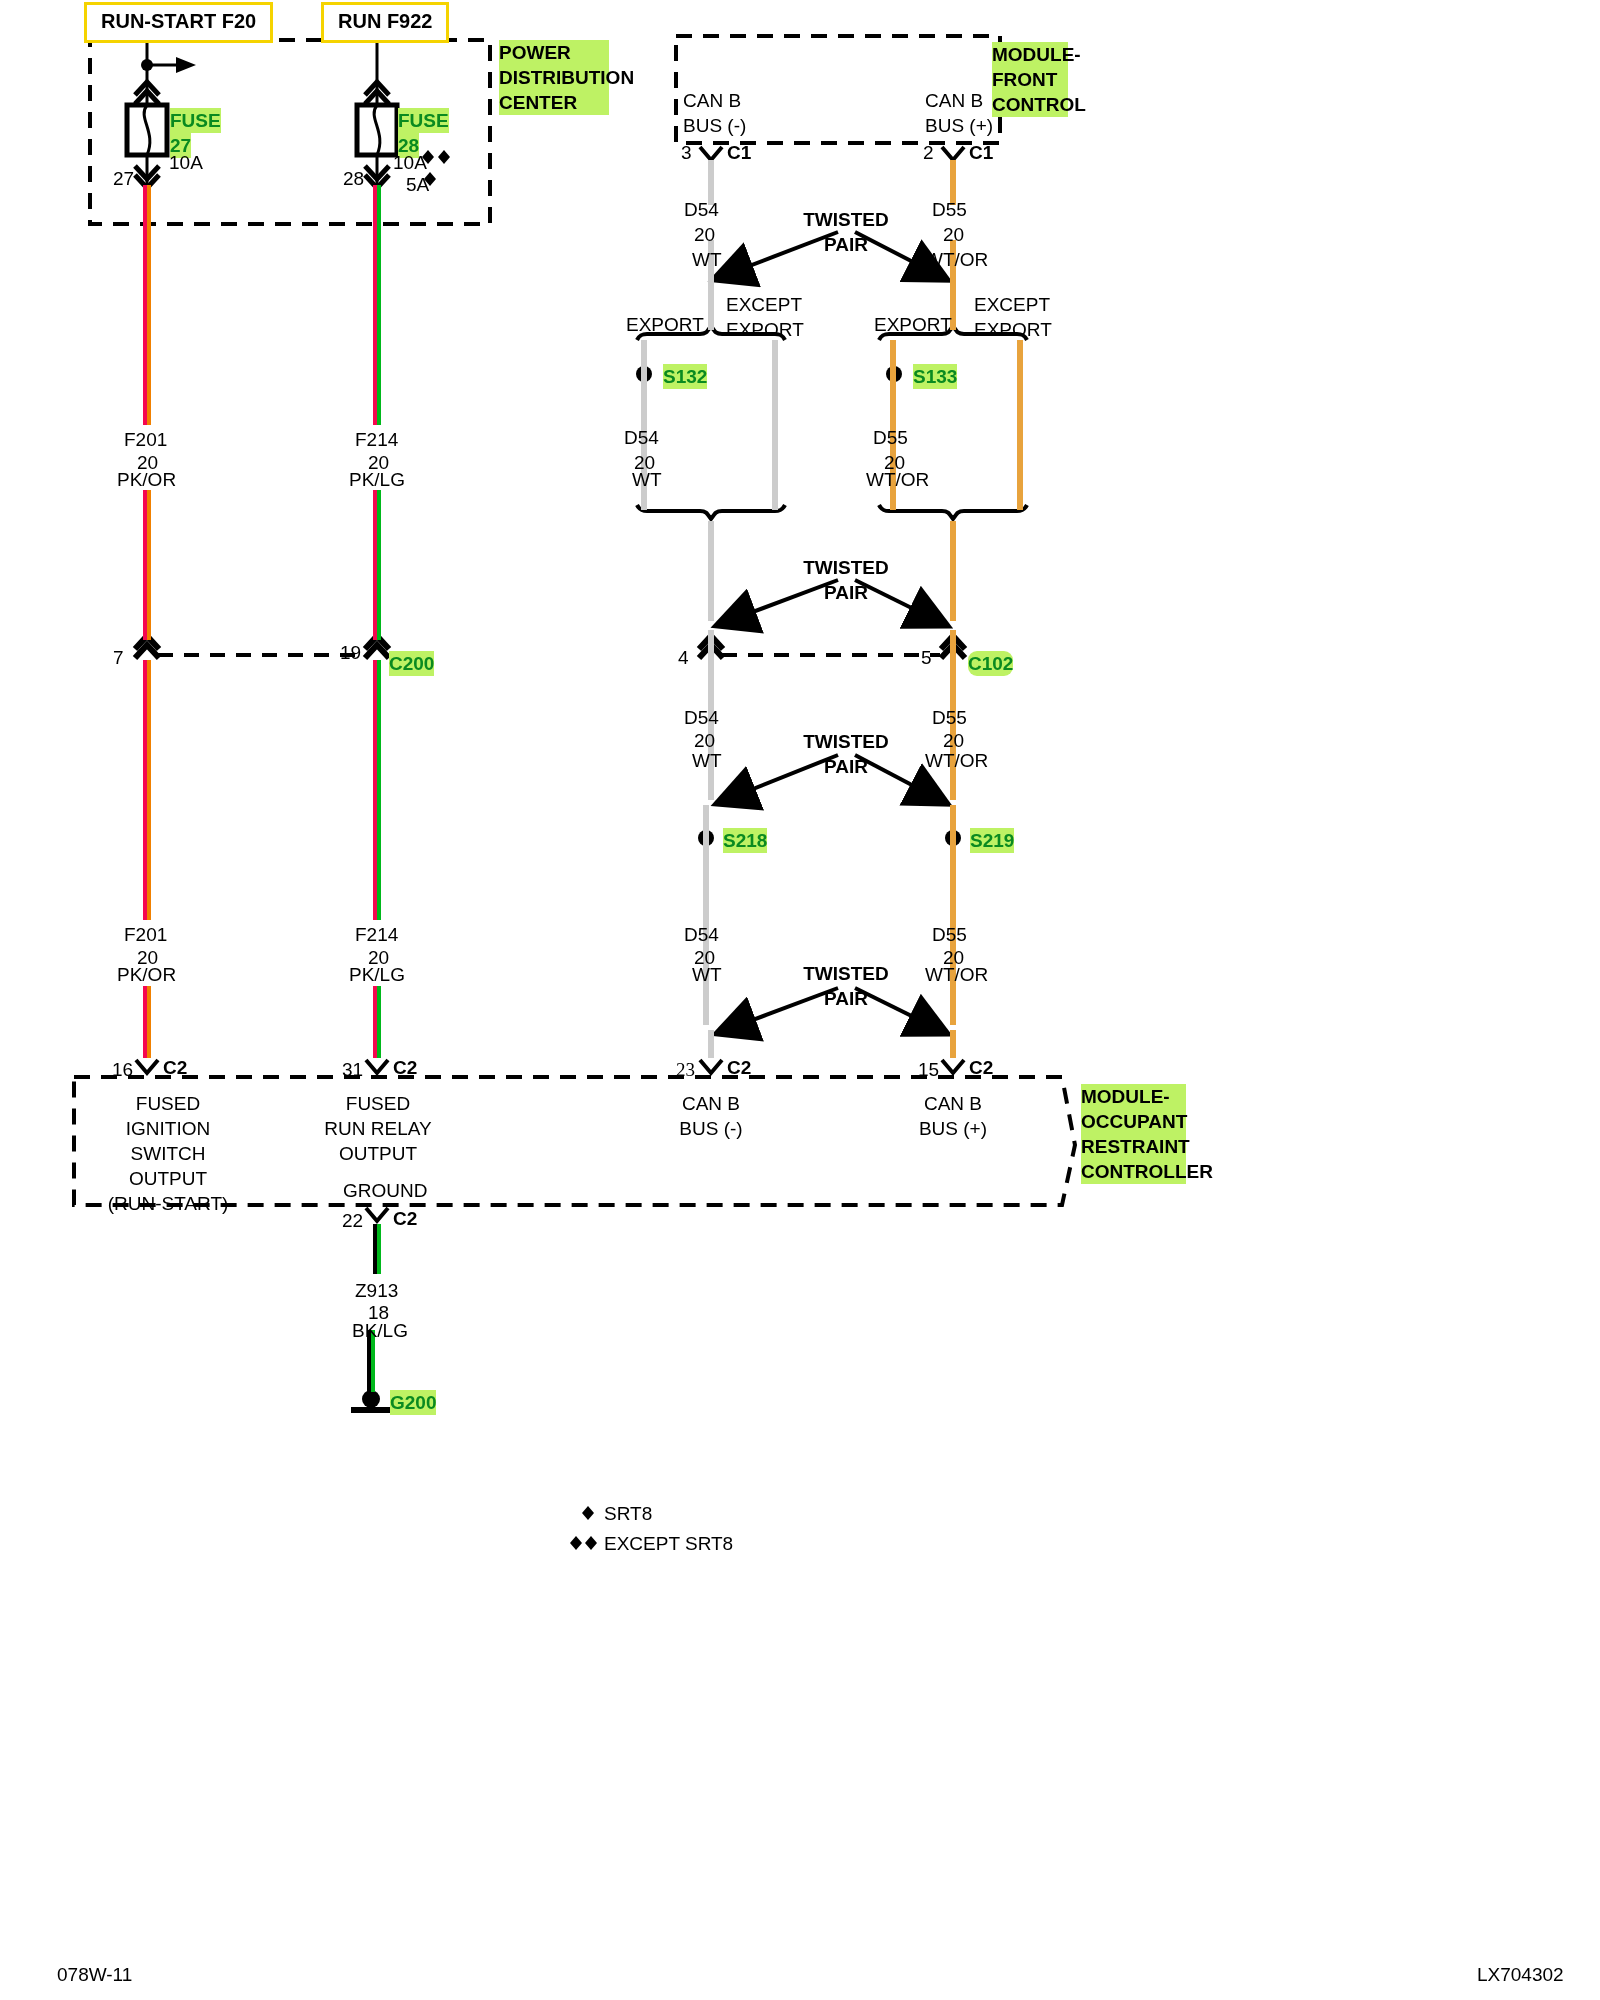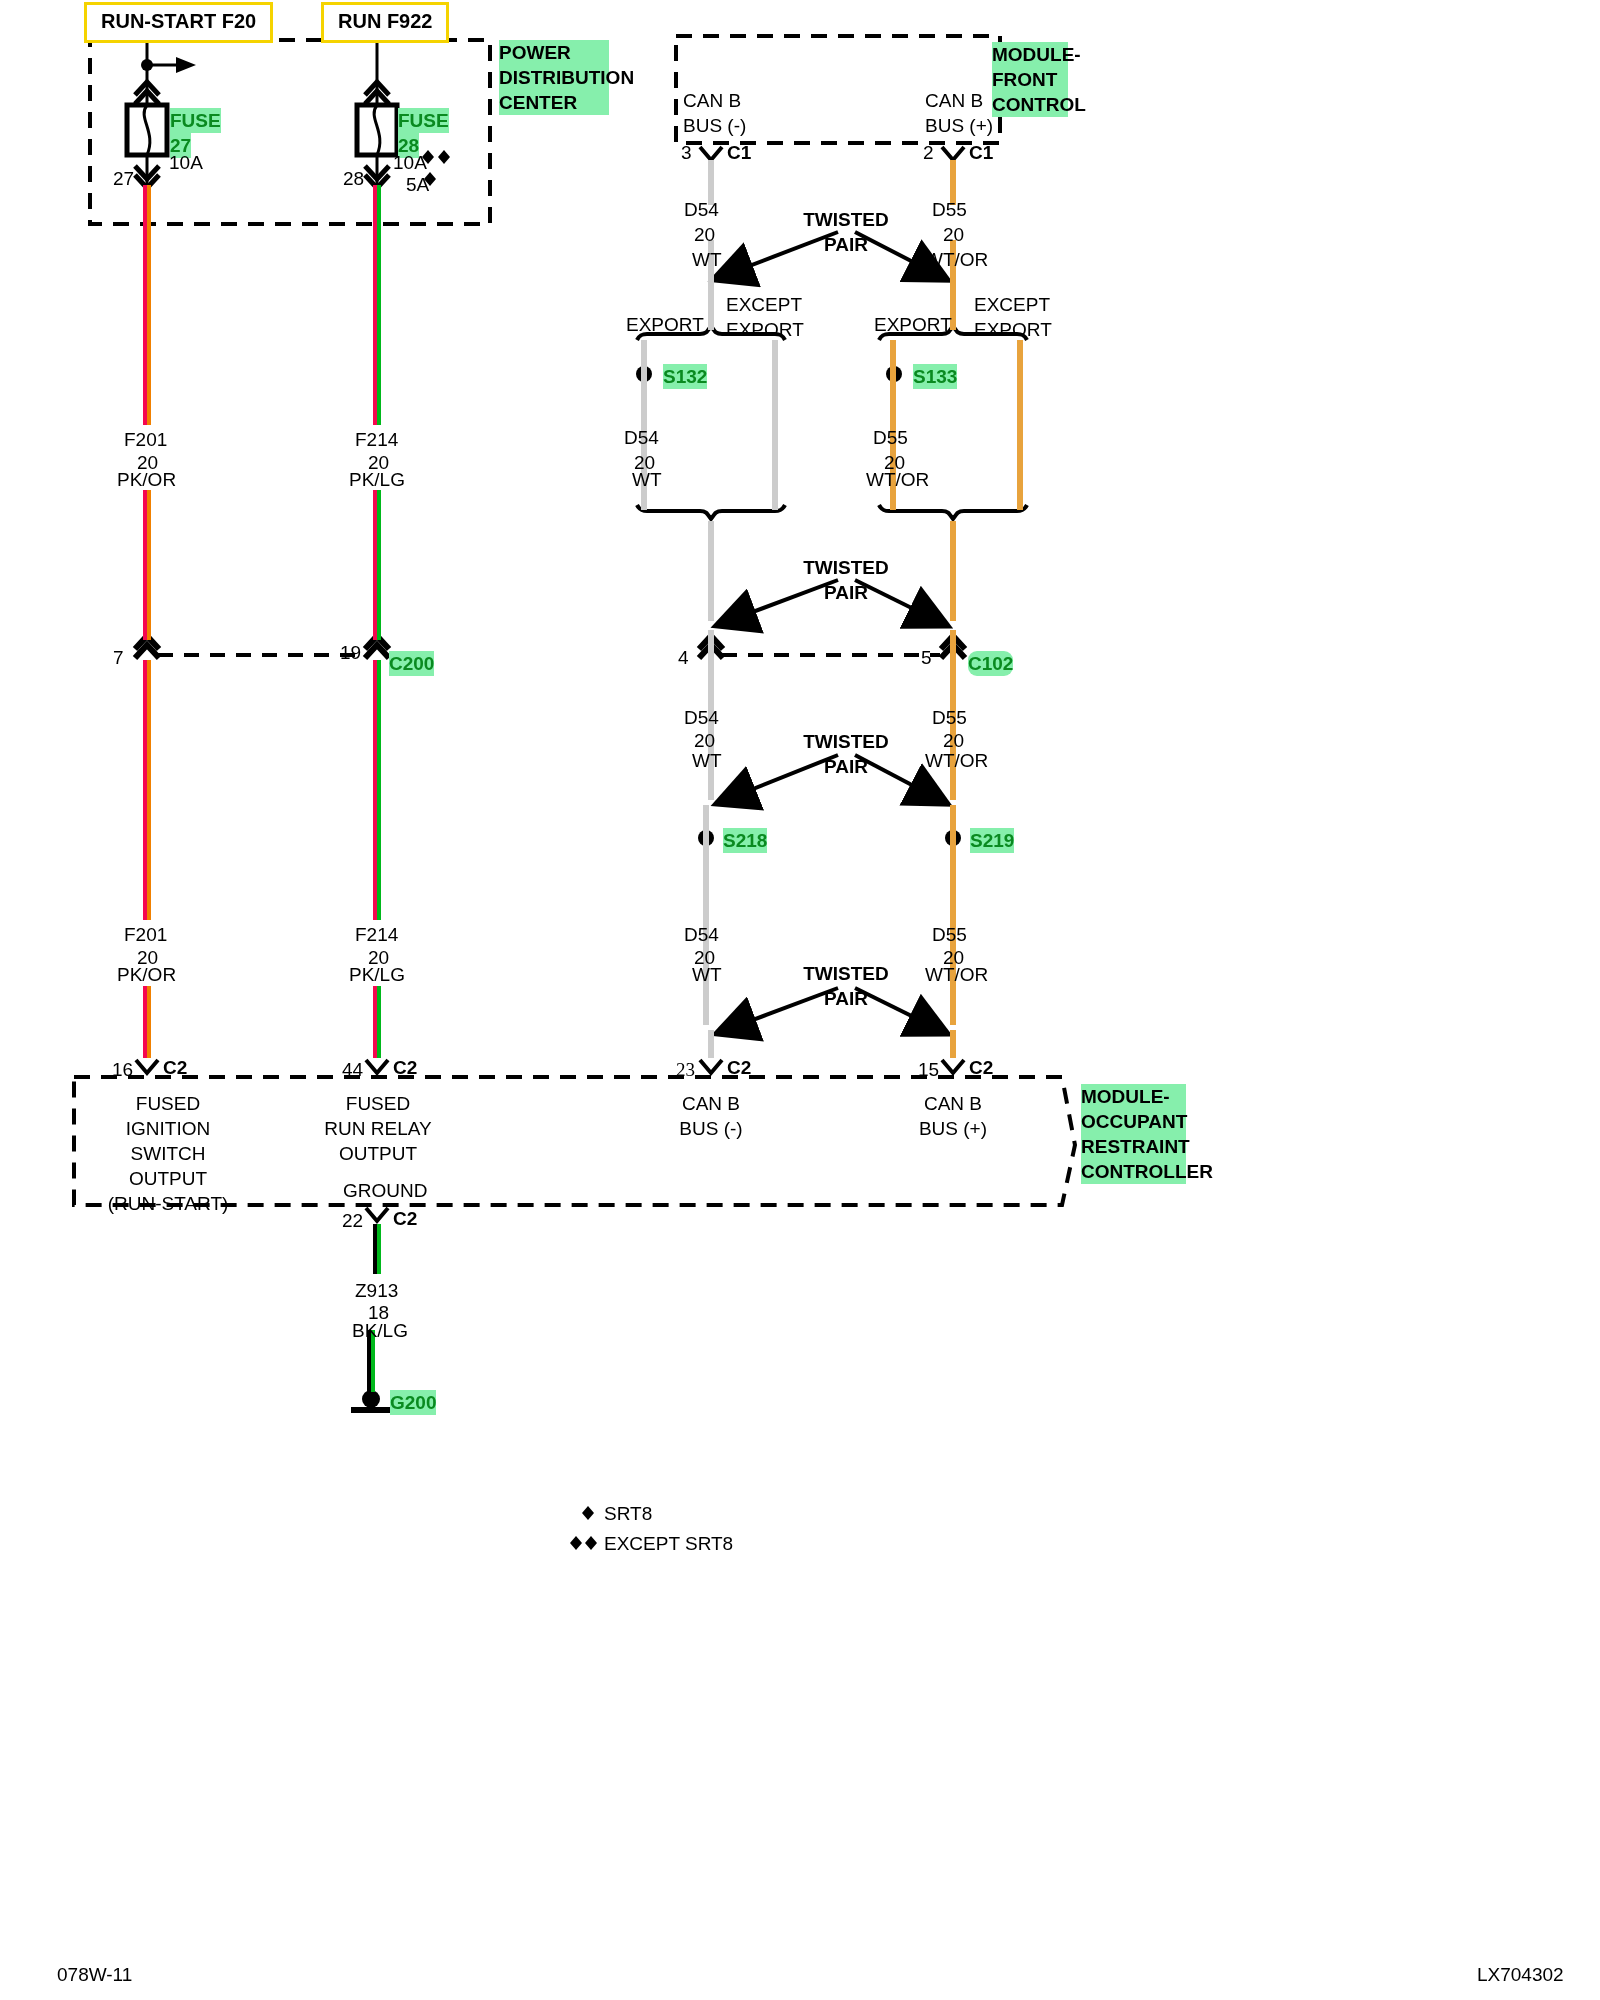--- a/index.html
+++ b/index.html
@@ -5,21 +5,21 @@
   html,body{margin:0;padding:0;background:#fff;}
   body{
     font-family:"Liberation Sans", sans-serif;
     width:1600px;height:2000px;position:relative;overflow:hidden;
     color:#000;
   }
   #root{position:absolute;left:0;top:0;width:1600px;height:2000px;}
   .abs{position:absolute;}
   .txt{font-size:19px;line-height:25px;white-space:pre;color:#000;}
   .txt-b{font-weight:bold;}
-  .hl{background:#86efac;}
+  .hl{background:#bef264;}
   .grn{color:#0a8a20;font-weight:bold;}
 
   
   .ybox{
     border:3px solid #f5d300;background:#fff;
     padding:5px 14px 7px 14px;font-weight:bold;font-size:20px;
     white-space:nowrap;
   }
 
   
@@ -312,21 +312,21 @@
   <div class="abs txt" style="left:349px;top:962px;">PK/LG</div>
 
   <div class="abs txt" style="left:112px;top:1057px;">16</div>
   <div class="abs txt txt-b" style="left:163px;top:1055px;">C2</div>
   <div class="abs txt" style="left:103px;top:1091px;width:130px;text-align:center;">FUSED
 IGNITION
 SWITCH
 OUTPUT
 (RUN-START)</div>
 
-  <div class="abs txt" style="left:342px;top:1057px;">44</div>
+  <div class="abs txt" style="left:342px;top:1057px;">31</div>
   <div class="abs txt txt-b" style="left:393px;top:1055px;">C2</div>
   <div class="abs txt" style="left:313px;top:1091px;width:130px;text-align:center;">FUSED
 RUN RELAY
 OUTPUT</div>
 
   <div class="abs txt" style="left:676px;top:1057px;font-family:Liberation Serif, serif;">23</div>
   <div class="abs txt txt-b" style="left:727px;top:1055px;">C2</div>
   <div class="abs txt" style="left:646px;top:1091px;width:130px;text-align:center;">CAN B
 BUS (-)</div>
 

